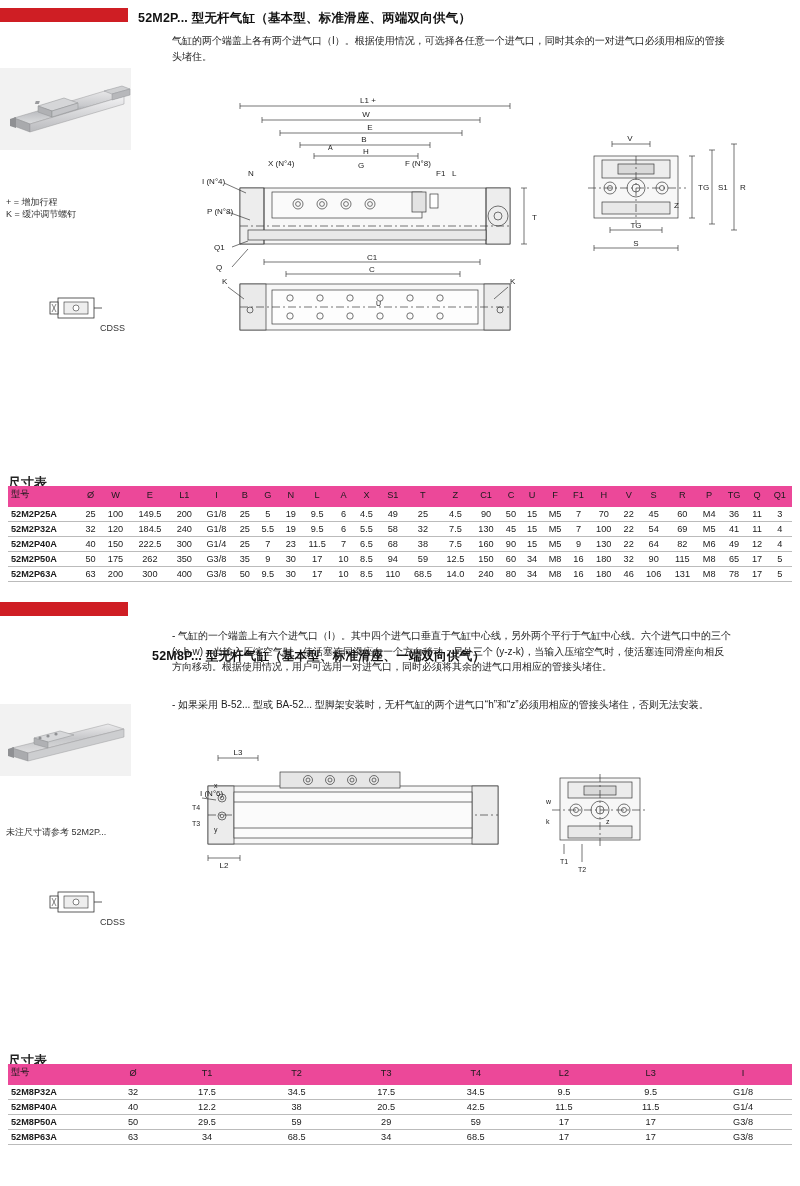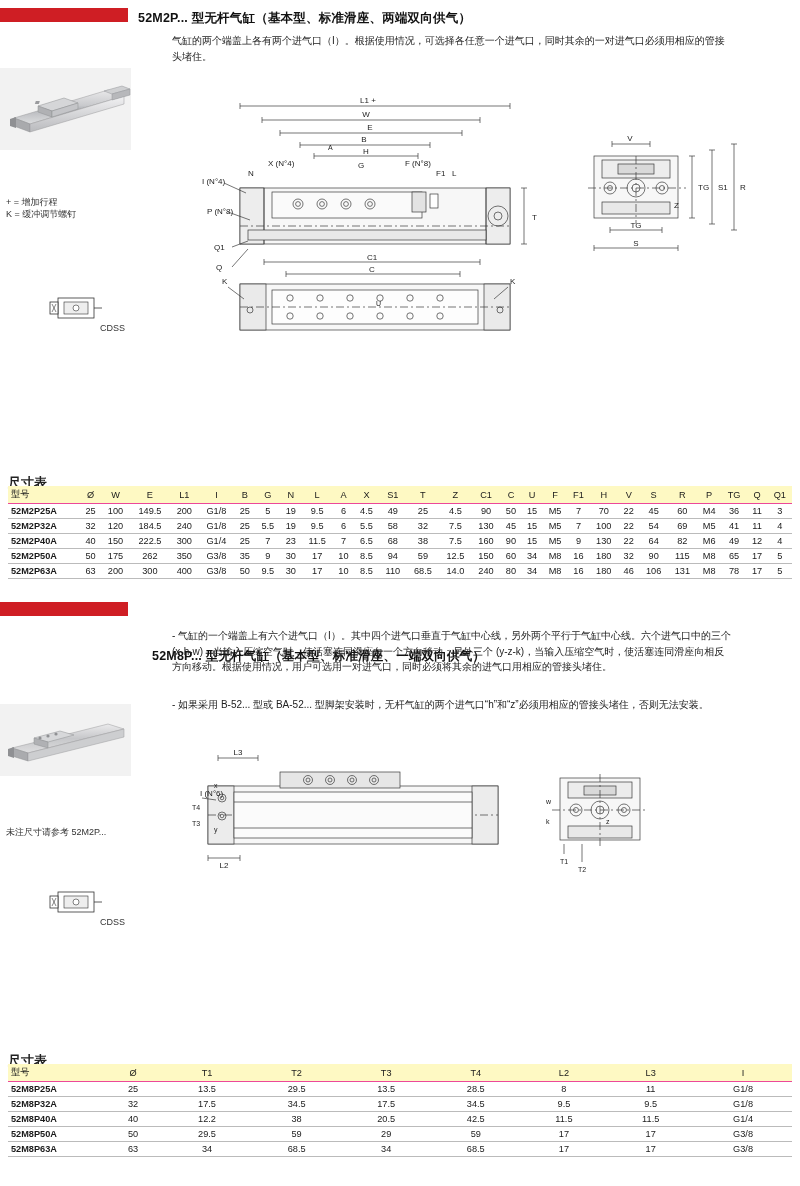--- a/index.html
+++ b/index.html
@@ -64,23 +64,23 @@
     border-collapse: collapse;
     font-size: 9.2px;
     color: #1a1a1a;
   }
   table.dim th, table.dim td {
     padding: 2px 2px;
     text-align: center;
     white-space: nowrap;
   }
   table.dim thead th {
-    background: #fef9c3;
+    background: #ec4899;
     font-weight: normal;
-    border-bottom: 1px solid #ec4899;
+    border-bottom: 4px solid #ec4899;
   }
   table.dim tbody tr { border-bottom: 1px solid #bbb; }
   table.dim tbody td:first-child,
   table.dim thead th:first-child {
     text-align: left;
     font-weight: bold;
     padding-left: 3px;
   }
   table.dim thead th:first-child { font-weight: normal; }
   table.dim tbody td:first-child { font-weight: bold; }
@@ -581,31 +581,20 @@
       <th>T2</th>
       <th>T3</th>
       <th>T4</th>
       <th>L2</th>
       <th>L3</th>
       <th>I</th>
     </tr>
   </thead>
   <tbody>
     <tr>
-      <td>52M8P25A</td>
-      <td>25</td>
-      <td>13.5</td>
-      <td>29.5</td>
-      <td>13.5</td>
-      <td>28.5</td>
-      <td>8</td>
-      <td>11</td>
-      <td>G1/8</td>
-    </tr>
-    <tr>
       <td>52M8P32A</td>
       <td>32</td>
       <td>17.5</td>
       <td>34.5</td>
       <td>17.5</td>
       <td>34.5</td>
       <td>9.5</td>
       <td>9.5</td>
       <td>G1/8</td>
     </tr>

